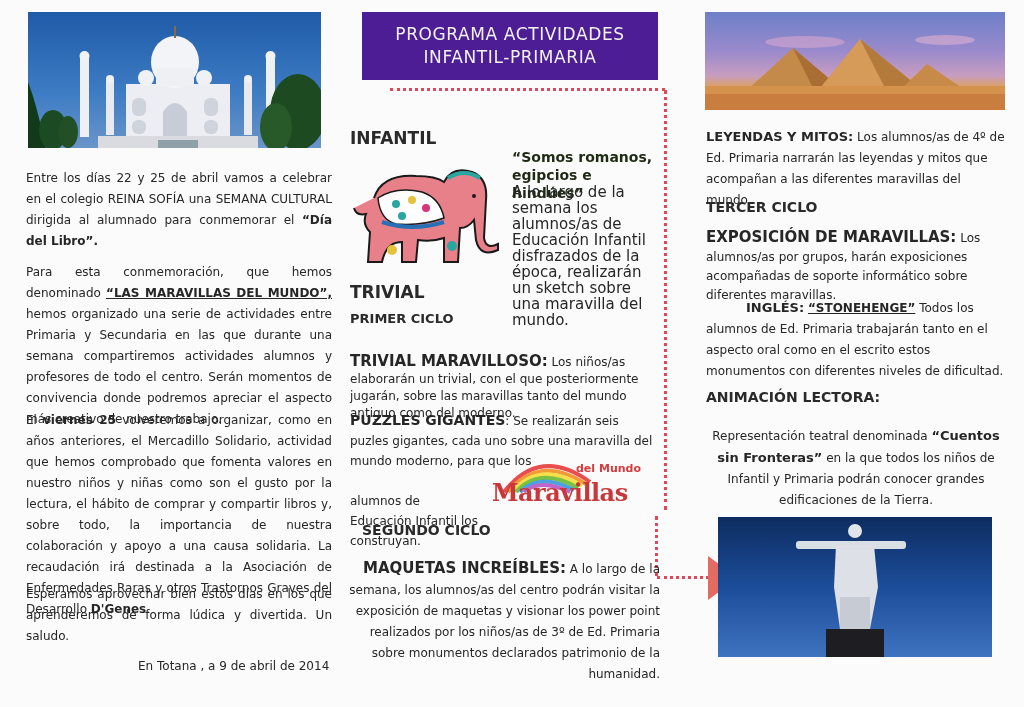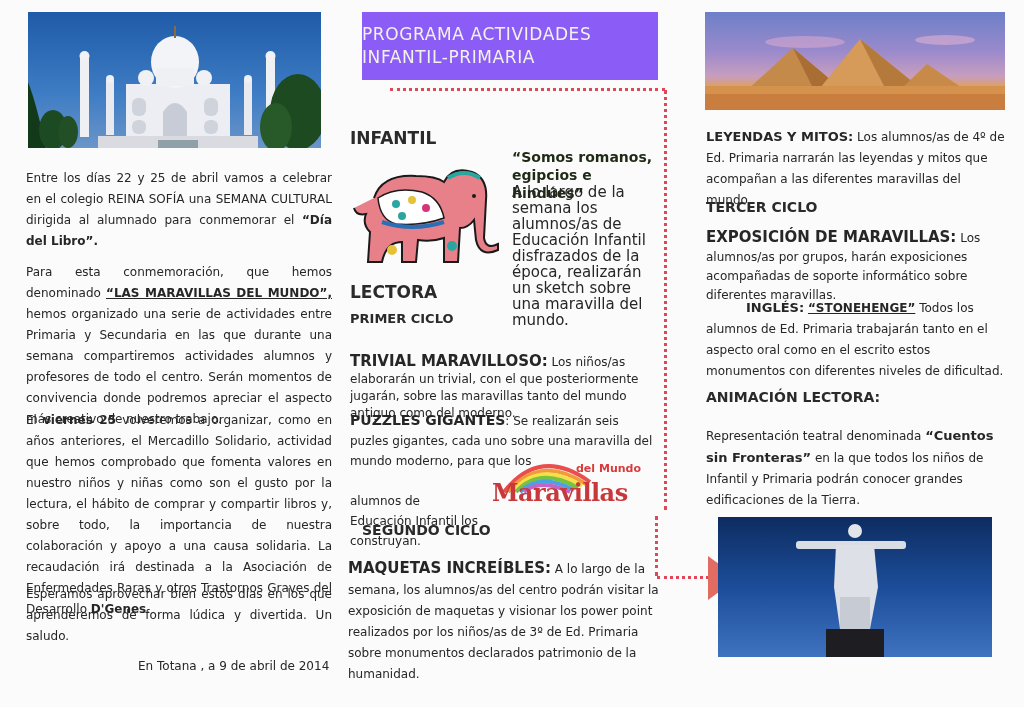--- a/index.html
+++ b/index.html
@@ -11,21 +11,21 @@
   .b { font-weight: bold; }
   .u { text-decoration: underline; }
   .h-sec { font-weight: bold; color: #2a2a2a; }
 
   
   .photo { position: absolute; overflow: hidden; }
   .taj { left: 28px; top: 12px; width: 293px; height: 136px; background: linear-gradient(#1f5ba8, #3e7cc4 60%, #6a95c9); }
   .pyr { left: 705px; top: 12px; width: 300px; height: 98px; background: linear-gradient(#6d80c8 0%, #9a8acc 40%, #c79dc0 65%, #d9a070 75%, #d08a45 100%); }
   .cristo { left: 718px; top: 517px; width: 274px; height: 140px; background: linear-gradient(#0d2c60, #1c4d9a 50%, #3f72bf 100%); }
 
-  .title-box { left: 362px; top: 12px; width: 296px; height: 68px; background: #8b5cf6; color: #f2f2ec; font-size: 17px; line-height: 23px; letter-spacing: 0.6px; padding-top: 11px; }
+  .title-box { left: 362px; top: 12px; width: 296px; height: 68px; background: #4c1d95; color: #f2f2ec; text-align: center; font-size: 17px; line-height: 23px; letter-spacing: 0.6px; padding-top: 11px; }
 
   .dots-h { border-top: 3px dotted #e0485a; height: 0; }
   .dots-v { border-left: 3px dotted #e0485a; width: 0; }
 
   .arrow { left: 708px; top: 556px; width: 0; height: 0; border-top: 22px solid transparent; border-bottom: 22px solid transparent; border-left: 30px solid #e36c62; }
 </style>
 </head>
 <body>
 
 <div class="photo taj">
@@ -105,21 +105,21 @@
     <path d="M96 20 Q112 10 128 20" stroke="#2aa6a0" stroke-width="4" fill="none"></path>
     <circle cx="122" cy="38" r="2" fill="#1a1a1a"></circle>
     <circle cx="40" cy="92" r="5" fill="#e5c23a"></circle>
     <circle cx="100" cy="88" r="5" fill="#2aa6a0"></circle>
   </svg>
 </div>
 
 <div class="abs b" style="left:512px; top:148px; width:150px; font-size:14px; line-height:18px; color:#1e2a14;">“Somos romanos, egipcios e hindúes”</div>
 <div class="abs txt" style="left:512px; top:184px; width:150px; font-size:15px; line-height:16px;">A lo largo de la semana los alumnos/as de Educación Infantil disfrazados de la época, realizarán un sketch sobre una maravilla del mundo.</div>
 
-<div class="abs h-sec" style="left:350px; top:282px; font-size:17px;">LECTORA</div>
+<div class="abs h-sec" style="left:350px; top:282px; font-size:17px;">TRIVIAL</div>
 <div class="abs h-sec" style="left:350px; top:311px; font-size:13px;">PRIMER CICLO</div>
 
 <div class="abs txt" style="left:350px; top:345px; width:310px; line-height:17px;margin-top:8px;">
   <span class="b" style="font-size:15px;">TRIVIAL MARAVILLOSO:</span><span> Los niños/as elaborarán un trivial, con el que posteriormente jugarán, sobre las maravillas tanto del mundo antiguo como del moderno.</span>
 </div>
 
 <div class="abs txt" style="left:350px; top:410px; width:310px; line-height:20px;">
   <span class="b" style="font-size:14px;">PUZZLES GIGANTES</span><span>: Se realizarán seis puzles gigantes, cada uno sobre una maravilla del mundo moderno, para que los</span>
 </div>
 
@@ -133,21 +133,21 @@
     <path d="M26 40 Q50 14 88 36" stroke="#7ac043" stroke-width="4" fill="none"></path>
     <path d="M30 40 Q50 20 84 38" stroke="#4aa3e0" stroke-width="4" fill="none"></path>
     <path d="M34 40 Q50 26 80 40" stroke="#c066c8" stroke-width="4" fill="none"></path>
   </svg>
   <div class="abs b" style="left:86px; top:10px; font-size:11px; color:#d93a3a;">del Mundo</div>
   <div class="abs b" style="left:2px; top:26px; font-family:'DejaVu Serif', serif; font-size:24px; color:#c8383a; letter-spacing:-0.5px;">Maravillas</div>
 </div>
 
 <div class="abs h-sec" style="left:362px; top:522px; font-size:14px;">SEGUNDO CICLO</div>
 
-<div class="abs txt" style="left:348px; top:558px; width:312px; line-height:21px;">
+<div class="abs txt" style="left:348px; top:558px; width:312px; line-height:21px;text-align:right;">
   <span class="b" style="font-size:15px;">MAQUETAS INCREÍBLES:</span><span> A lo largo de la semana, los alumnos/as del centro podrán visitar la exposición de maquetas y visionar los power point realizados por los niños/as de 3º de Ed. Primaria sobre monumentos declarados patrimonio de la humanidad.</span>
 </div>
 
 <div class="photo pyr">
   <svg width="300" height="98" viewBox="0 0 300 98">
     <ellipse cx="100" cy="30" rx="40" ry="6" fill="#d7a7cf" opacity="0.6"></ellipse>
     <ellipse cx="240" cy="28" rx="30" ry="5" fill="#e0b0d0" opacity="0.6"></ellipse>
     <polygon points="40,80 88,36 140,80" fill="#c48a4a"></polygon>
     <polygon points="88,36 140,80 110,80" fill="#a86e34"></polygon>
     <polygon points="115,76 155,27 215,76" fill="#d69b58"></polygon>
@@ -167,21 +167,21 @@
 <div class="abs txt" style="left:706px; top:228px; width:300px; line-height:19px;">
   <span class="b" style="font-size:15px;">EXPOSICIÓN DE MARAVILLAS:</span><span> Los alumnos/as por grupos, harán exposiciones acompañadas de soporte informático sobre diferentes maravillas.</span>
 </div>
 
 <div class="abs txt" style="left:706px; top:297px; width:300px; line-height:21px;">
   <span class="b" style="font-size:13px;margin-left:40px;">INGLÉS:</span> <span class="b u" style="font-size:12px;">“STONEHENGE”</span><span> Todos los alumnos de Ed. Primaria trabajarán tanto en el aspecto oral como en el escrito estos monumentos con diferentes niveles de dificultad.</span>
 </div>
 
 <div class="abs h-sec" style="left:706px; top:389px; font-size:14px;">ANIMACIÓN LECTORA:</div>
 
-<div class="abs txt" style="left:706px; top:425px; width:300px; line-height:21px;">
+<div class="abs txt" style="left:706px; top:425px; width:300px; line-height:21px;text-align:center;">
   <span>Representación teatral denominada </span><span class="b" style="font-size:13px;">“Cuentos sin Fronteras”</span><span> en la que todos los niños de Infantil y Primaria podrán conocer grandes edificaciones de la Tierra.</span>
 </div>
 
 <div class="photo cristo">
   <svg width="274" height="140" viewBox="0 0 274 140">
     <rect x="78" y="24" width="110" height="8" rx="3" fill="#d9dde4"></rect>
     <circle cx="137" cy="14" r="7" fill="#e2e5ea"></circle>
     <path d="M118 28 H156 L160 70 L152 112 H122 L116 70Z" fill="#dde0e6"></path>
     <path d="M122 80 H152 L152 112 H122Z" fill="#c7ccd4"></path>
     <rect x="108" y="112" width="58" height="28" fill="#1e1e22"></rect>

